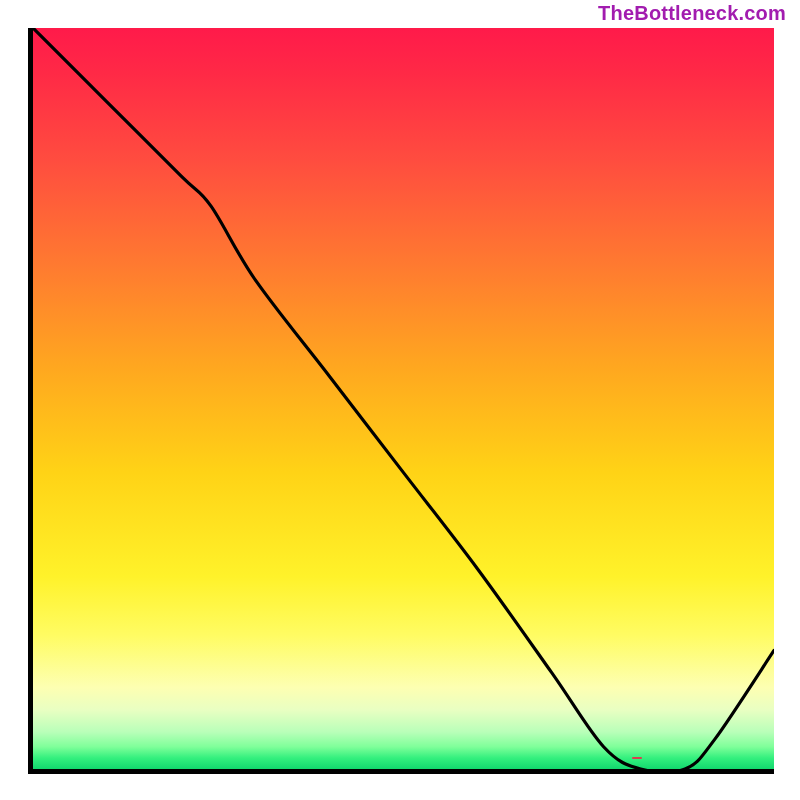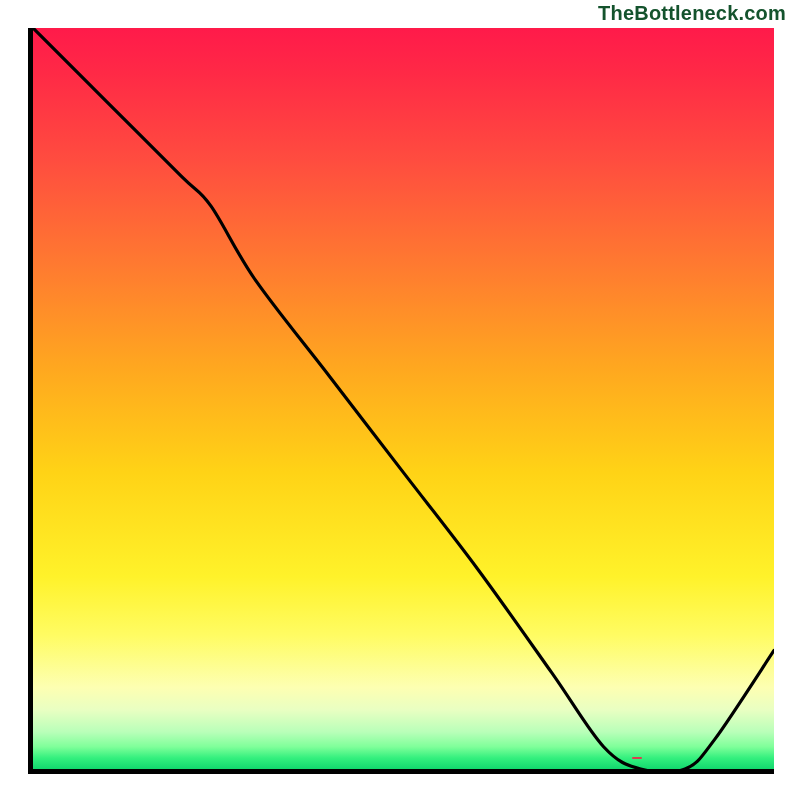--- a/index.html
+++ b/index.html
@@ -10,21 +10,21 @@
     font-family: Arial, Helvetica, sans-serif;
     position: relative;
     overflow: hidden;
   }
   .watermark {
     position: absolute;
     top: 2px;
     right: 14px;
     font-size: 20px;
     font-weight: 600;
-    color: #14532d;
+    color: #a21caf;
     letter-spacing: 0.2px;
   }
   .chart-frame {
     position: absolute;
     left: 28px;
     top: 28px;
     width: 746px;
     height: 746px;
     border-left: 5px solid #000;
     border-bottom: 5px solid #000;

